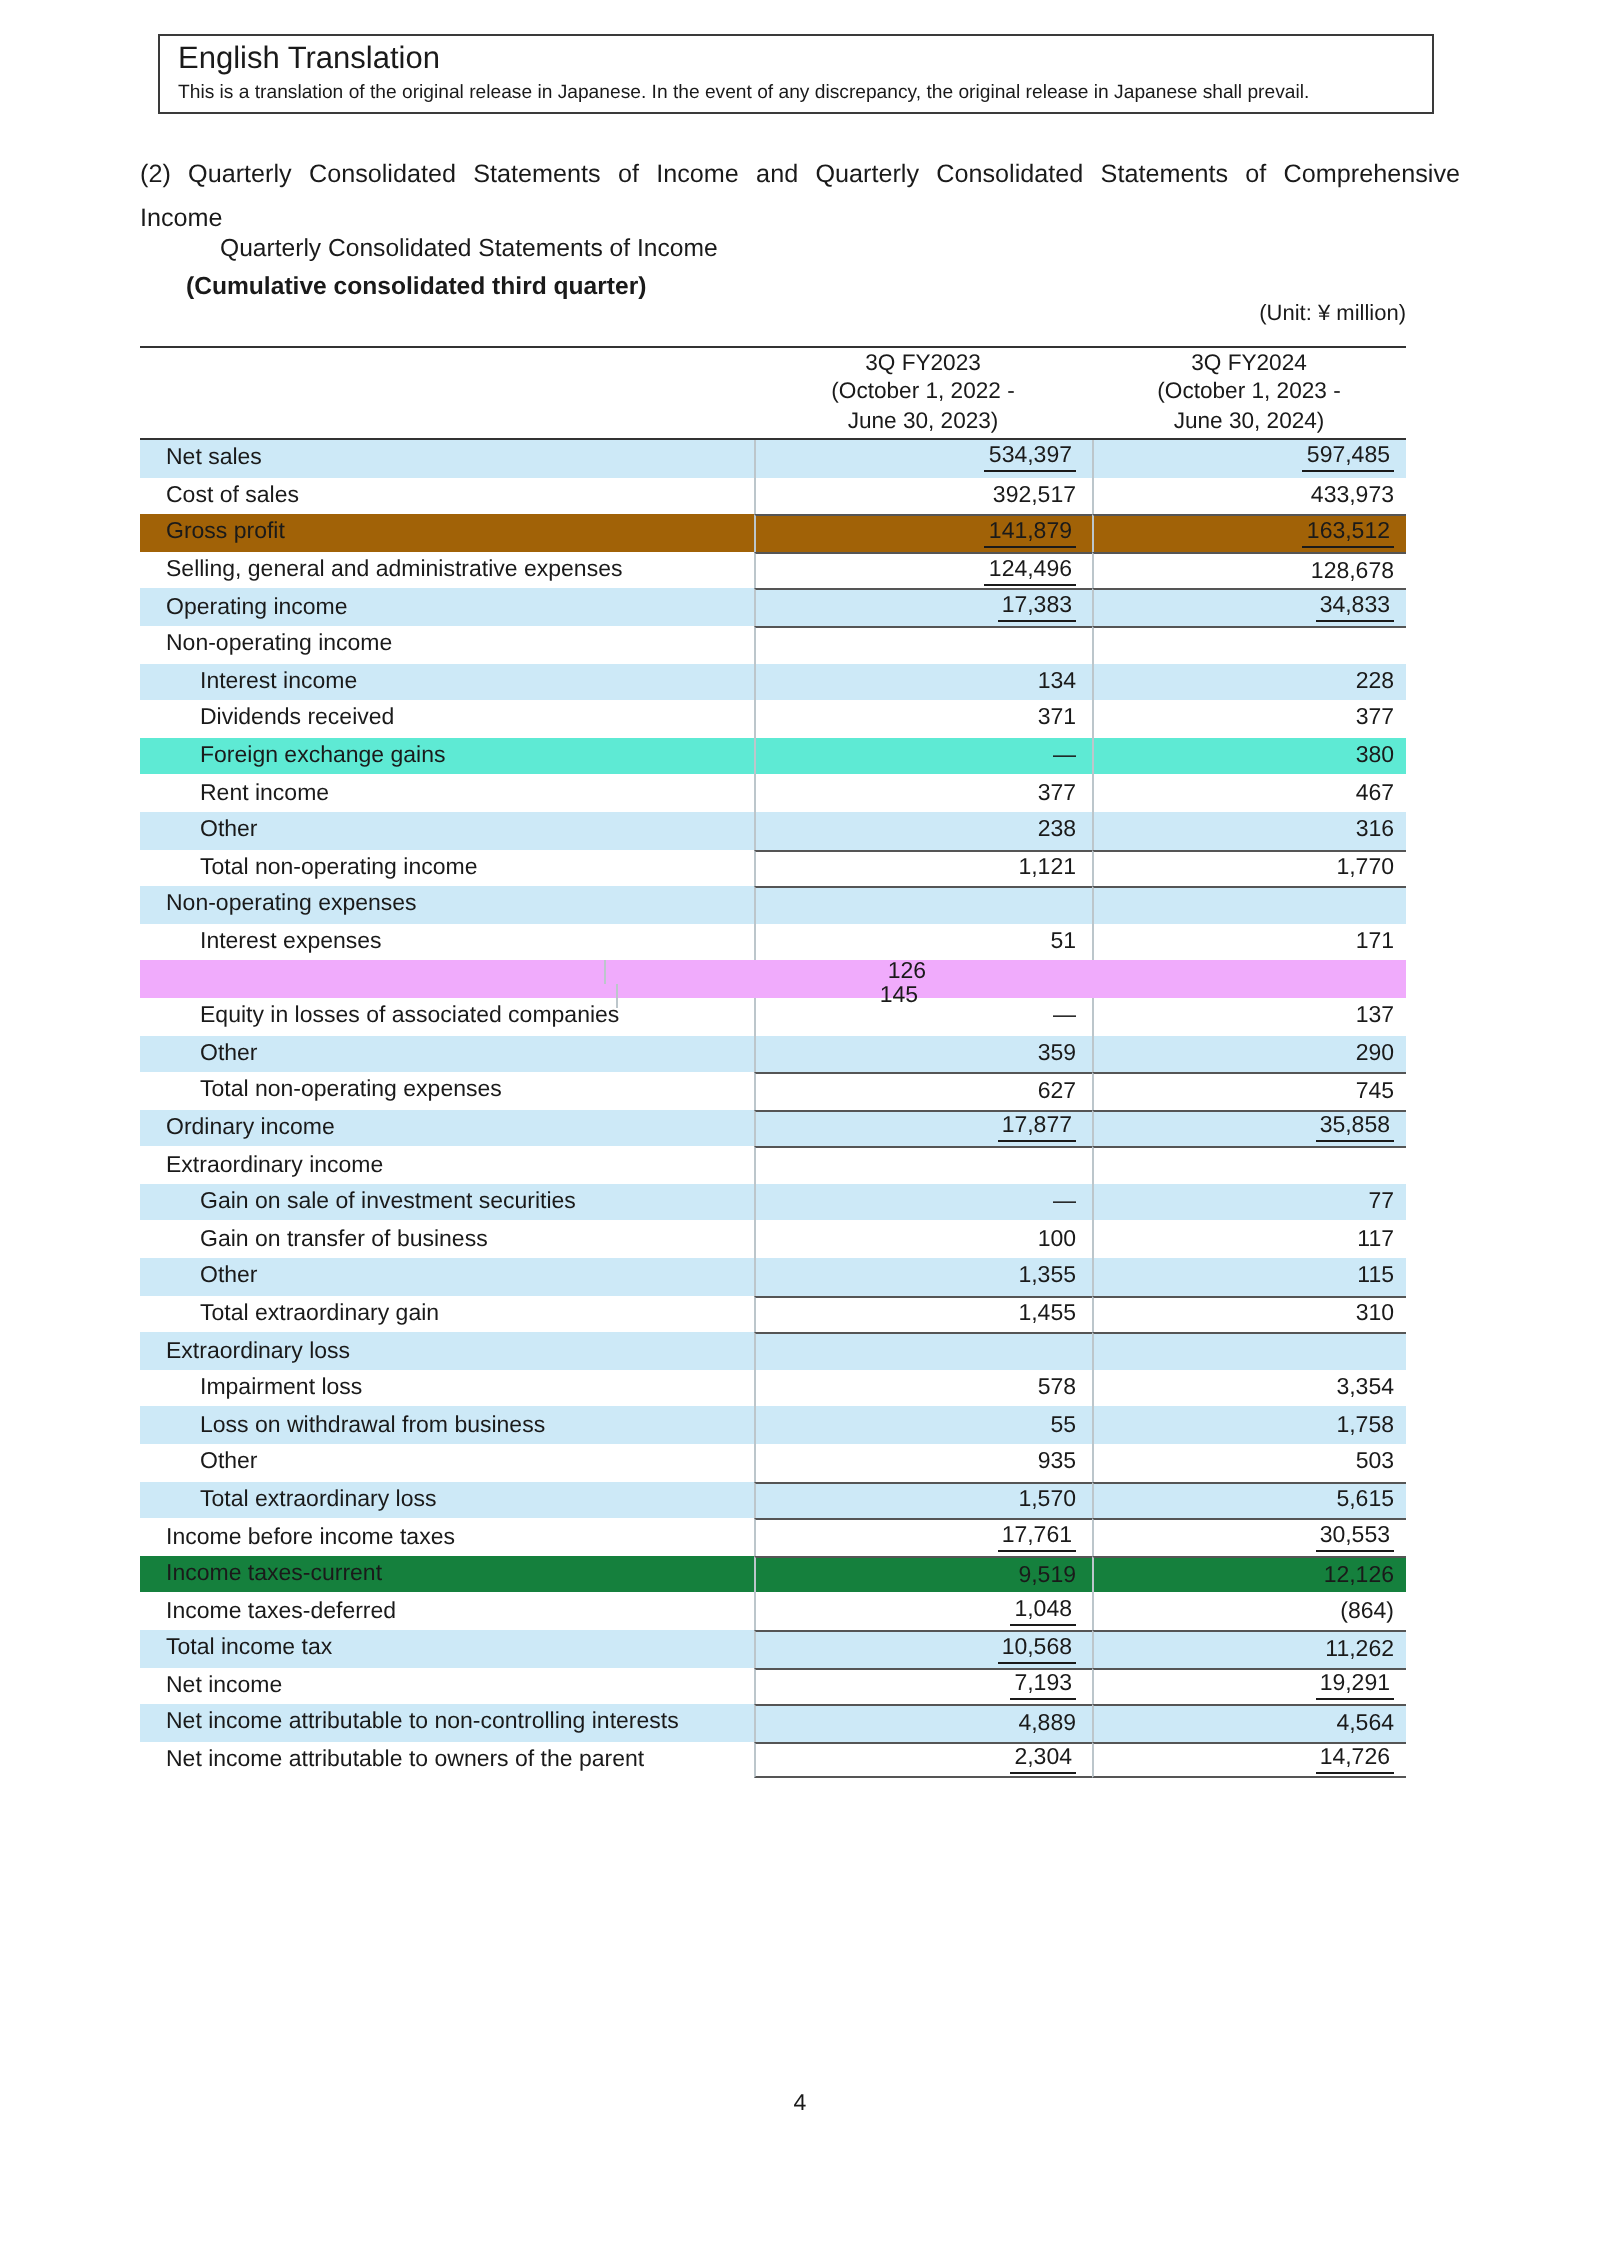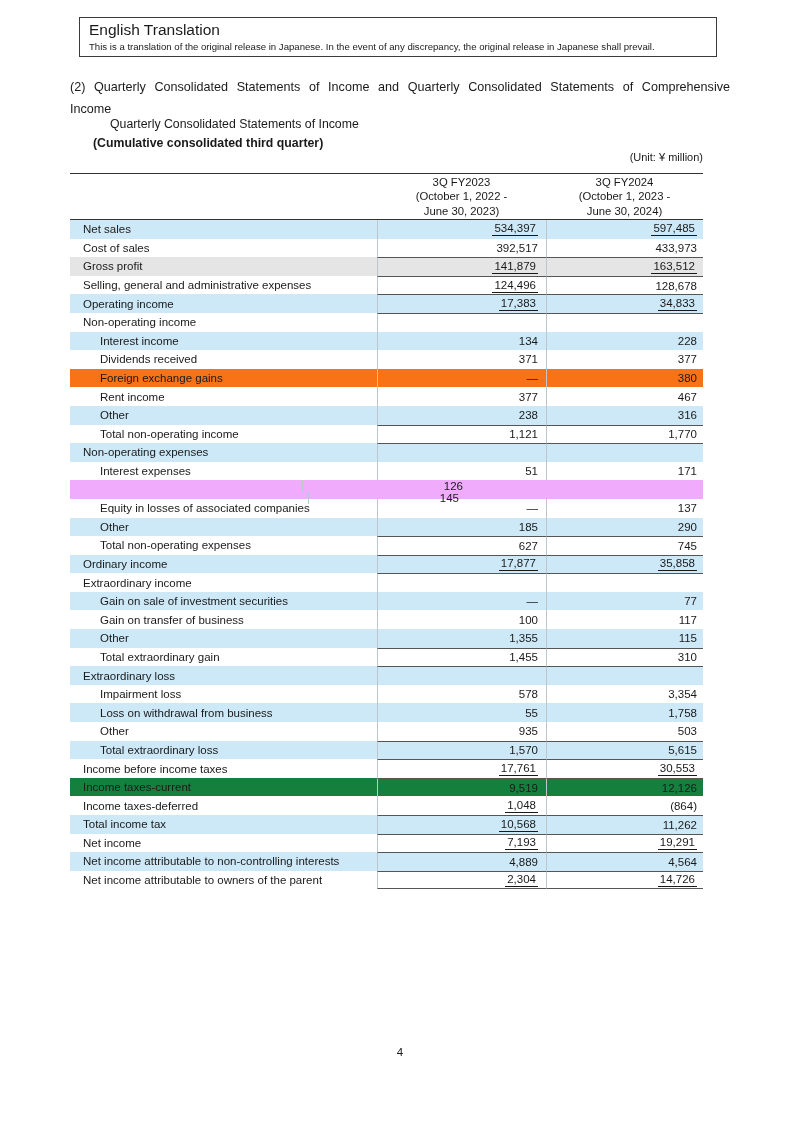--- a/index.html
+++ b/index.html
@@ -86,21 +86,21 @@
         </div>
         <div class="row">
           <div class="cell-label">Cost of sales</div>
           <div class="cell-val c1">
             <span>392,517</span>
           </div>
           <div class="cell-val c2">
             <span>433,973</span>
           </div>
         </div>
-        <div class="row bt" style="background: #e5e5e5;">
+        <div class="row bt" style="background: #a16207;">
           <div class="cell-label">Gross profit</div>
           <div class="cell-val c1">
             <span class="u">141,879</span>
           </div>
           <div class="cell-val c2">
             <span class="u">163,512</span>
           </div>
         </div>
         <div class="row bt">
           <div class="cell-label">Selling, general and administrative expenses</div>
@@ -136,21 +136,21 @@
         </div>
         <div class="row">
           <div class="cell-label indent">Dividends received</div>
           <div class="cell-val c1">
             <span>371</span>
           </div>
           <div class="cell-val c2">
             <span>377</span>
           </div>
         </div>
-        <div class="row" style="background: #f97316;">
+        <div class="row" style="background: #5eead4;">
           <div class="cell-label indent">Foreign exchange gains</div>
           <div class="cell-val c1">
             <span>—</span>
           </div>
           <div class="cell-val c2">
             <span>380</span>
           </div>
         </div>
         <div class="row">
           <div class="cell-label indent">Rent income</div>
@@ -207,21 +207,21 @@
           <div class="cell-val c1">
             <span>—</span>
           </div>
           <div class="cell-val c2">
             <span>137</span>
           </div>
         </div>
         <div class="row" style="background: rgb(205, 233, 247);">
           <div class="cell-label indent">Other</div>
           <div class="cell-val c1">
-            <span>185</span>
+            <span>359</span>
           </div>
           <div class="cell-val c2">
             <span>290</span>
           </div>
         </div>
         <div class="row bt">
           <div class="cell-label indent">Total non-operating expenses</div>
           <div class="cell-val c1">
             <span>627</span>
           </div>

